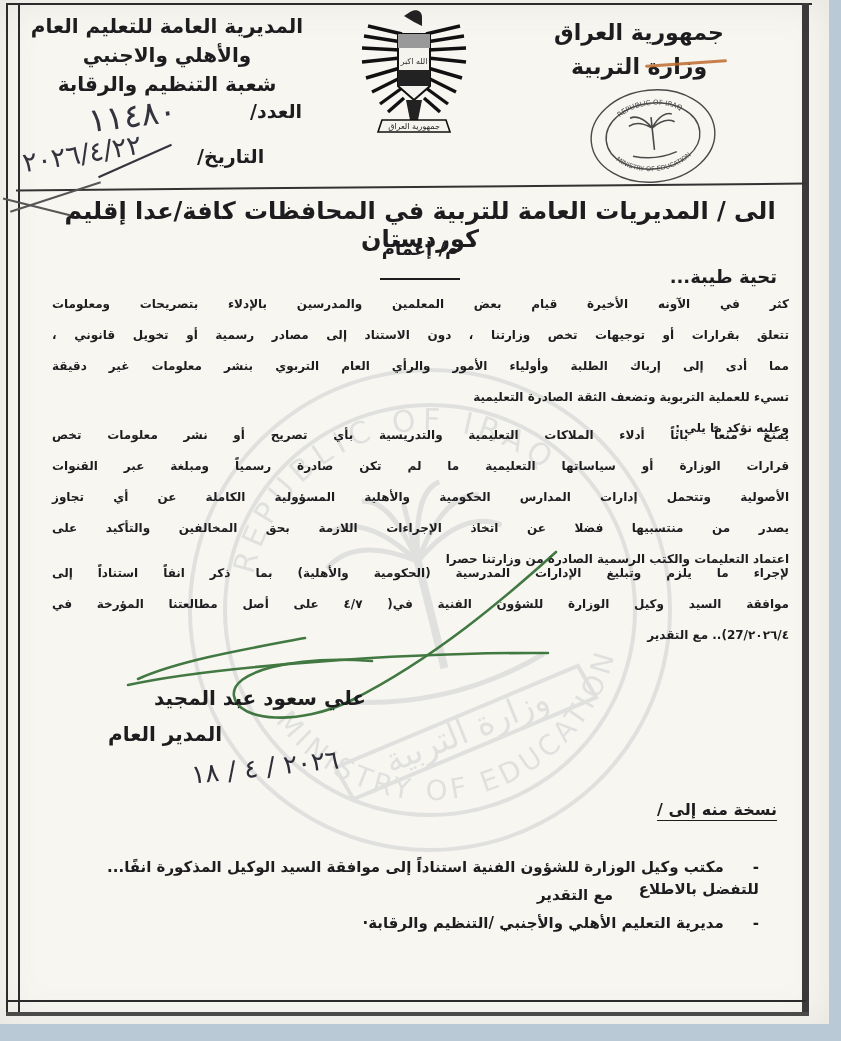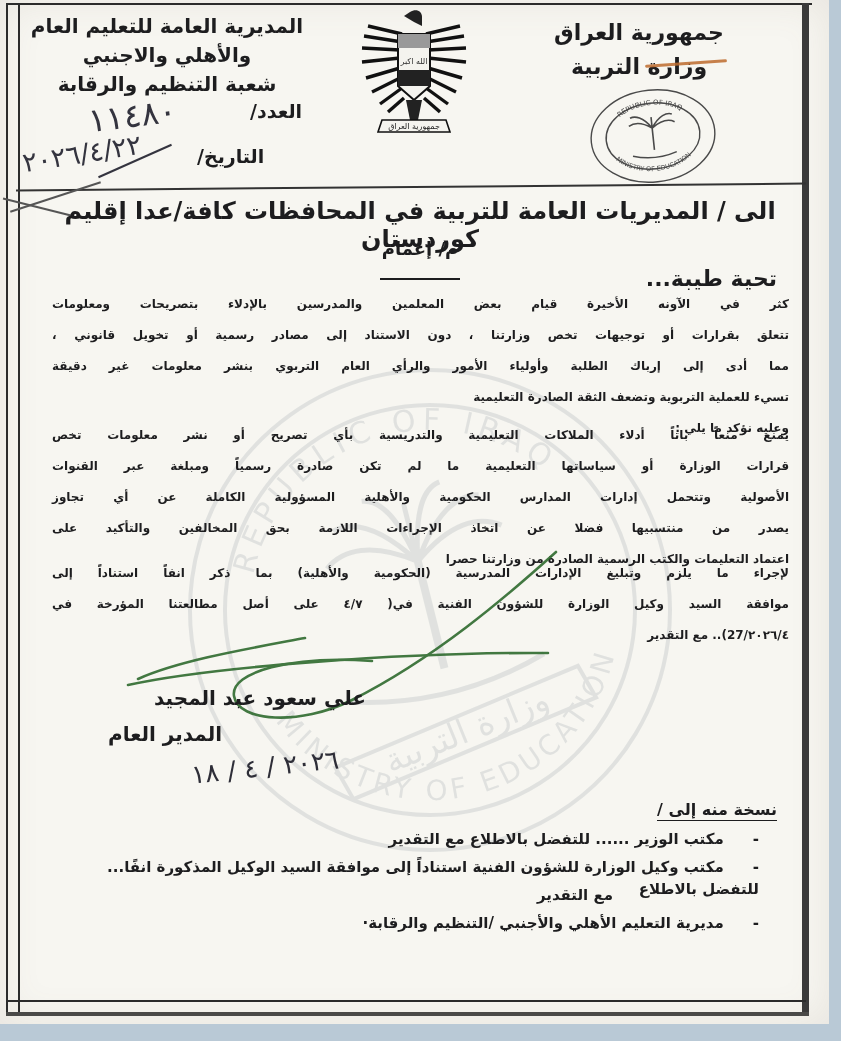--- a/index.html
+++ b/index.html
@@ -26,21 +26,21 @@
   .hdr-left{left:24px;top:12px;width:286px;font-size:20px;font-weight:700;line-height:29px;text-align:center;}
   .lbl{position:absolute;font-size:19px;font-weight:700;}
   .hand{position:absolute;color:#34343f;font-weight:400;}
   .hand-no{left:88px;top:96px;font-size:33px;transform:rotate(-7deg);letter-spacing:4px;}
   .hand-date{left:22px;top:138px;font-size:27px;transform:rotate(-9deg);letter-spacing:2px;direction:ltr;}
   .hand-slash{position:absolute;left:95px;top:160px;width:80px;height:2px;background:#34343f;transform:rotate(-24deg);}
 
   .to-line{left:45px;top:197px;width:750px;font-size:24px;font-weight:700;text-align:center;}
   .subject{left:45px;top:238px;width:750px;font-size:18px;font-weight:700;text-align:center;}
   .subject span{border-bottom:2px solid #1d1d1f;padding:0 2px 19px;}
-  .greet{right:52px;top:266px;font-size:22px;font-weight:700;}
+  .greet{right:52px;top:266px;font-size:18px;font-weight:700;}
 
   .para{left:52px;width:737px;font-size:12px;font-weight:700;line-height:31px;}
   .jl{text-align:justify;text-align-last:justify;-moz-text-align-last:justify;white-space:normal;}
   .rl{text-align:right;}
   .p1{top:289px;} .p2{top:420px;} .p3{top:558px;}
 
   .sig-name{left:120px;top:686px;width:280px;font-size:20px;font-weight:700;text-align:center;}
   .sig-title{left:108px;top:722px;width:280px;font-size:20px;font-weight:700;text-align:left;}
   .sig-date{left:140px;top:752px;width:250px;font-size:26px;color:#2e2e38;text-align:center;transform:rotate(-6deg);direction:ltr;letter-spacing:3px;}
 
@@ -202,24 +202,20 @@
       </g>
     </svg>
 
     <div class="abs ar sig-name">علي سعود عبد المجيد</div>
     <div class="abs ar sig-title">المدير العام</div>
     <div class="abs sig-date hand" style="position:absolute;">٢٠٢٦ / ٤ / ١٨</div>
 
     <div class="abs ar copies-h">
       <span>نسخة منه إلى /</span>
     </div>
-    <div class="abs ar citem ci1">
-      <span class="dash">-</span>
-      <span>مكتب الوزير ...... للتفضل بالاطلاع مع التقدير</span>
-    </div>
     <div class="abs ar citem ci2">
       <span class="dash">-</span>
       <span>مكتب وكيل الوزارة للشؤون الفنية  استناداً إلى موافقة السيد الوكيل المذكورة انفًا... للتفضل بالاطلاع</span>
     </div>
     <div class="abs ar citem ci2c">مع التقدير</div>
     <div class="abs ar citem ci3">
       <span class="dash">-</span>
       <span>مديرية التعليم الأهلي والأجنبي /التنظيم والرقابة·</span>
     </div>
 

